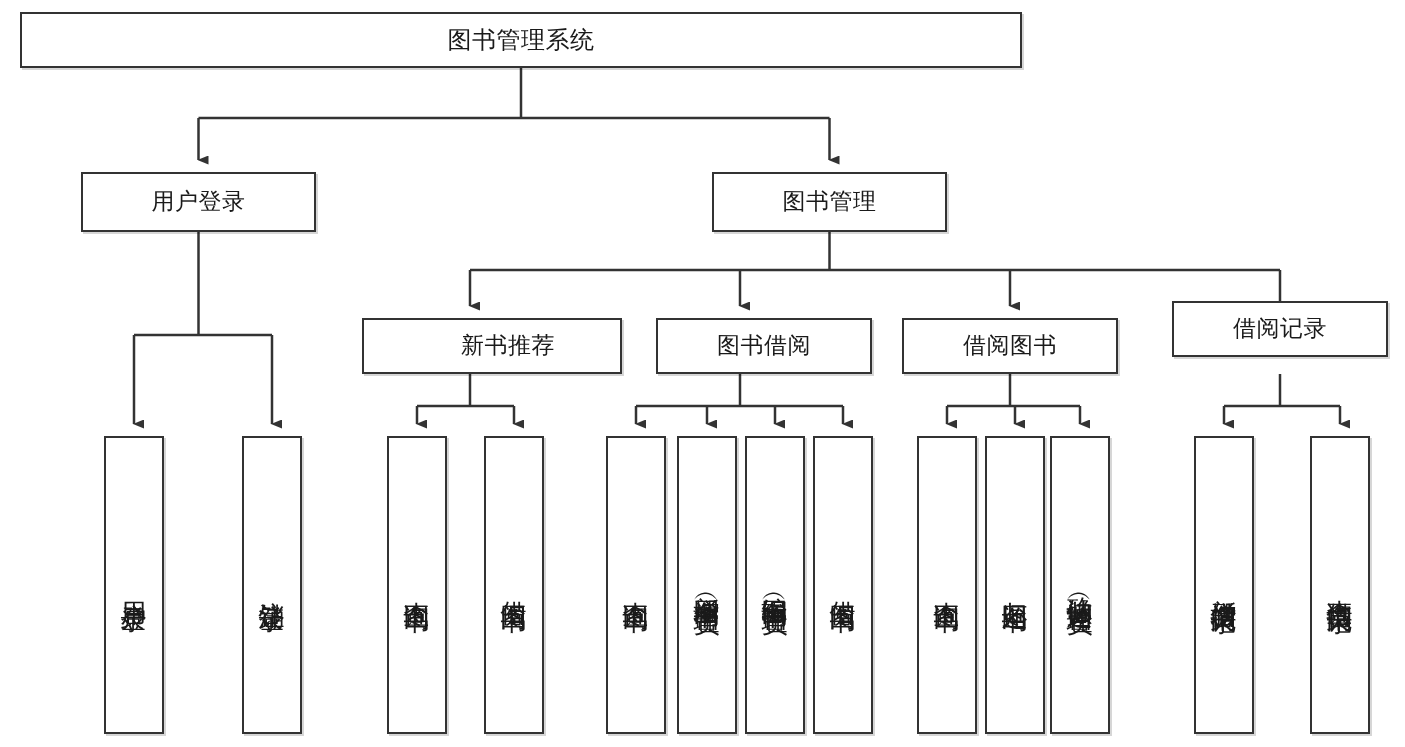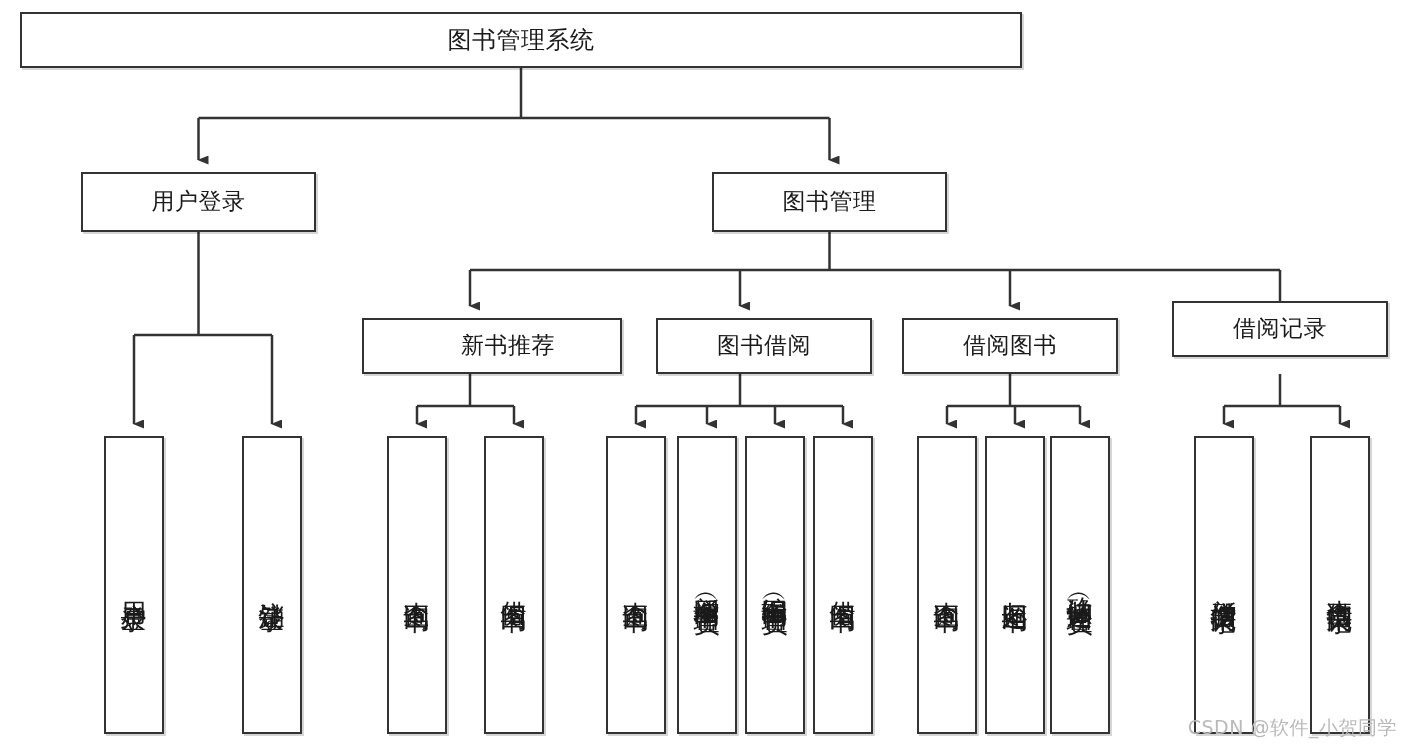--- a/index.html
+++ b/index.html
@@ -177,14 +177,13 @@
         <span class="label">确认归还（管理员）</span>
       </div>
       <div class="node vert" style="left: 1194px; top: 436px; width: 60px; height: 298px;">
         <span class="label">新增借阅记录</span>
       </div>
       <div class="node vert" style="left: 1310px; top: 436px; width: 60px; height: 298px;">
         <span class="label">查询借阅记录</span>
       </div>
     </div>
 
-  <div class="watermark">CSDN @软件_小贺同学</div>
 </div>
 
 </body></html>

